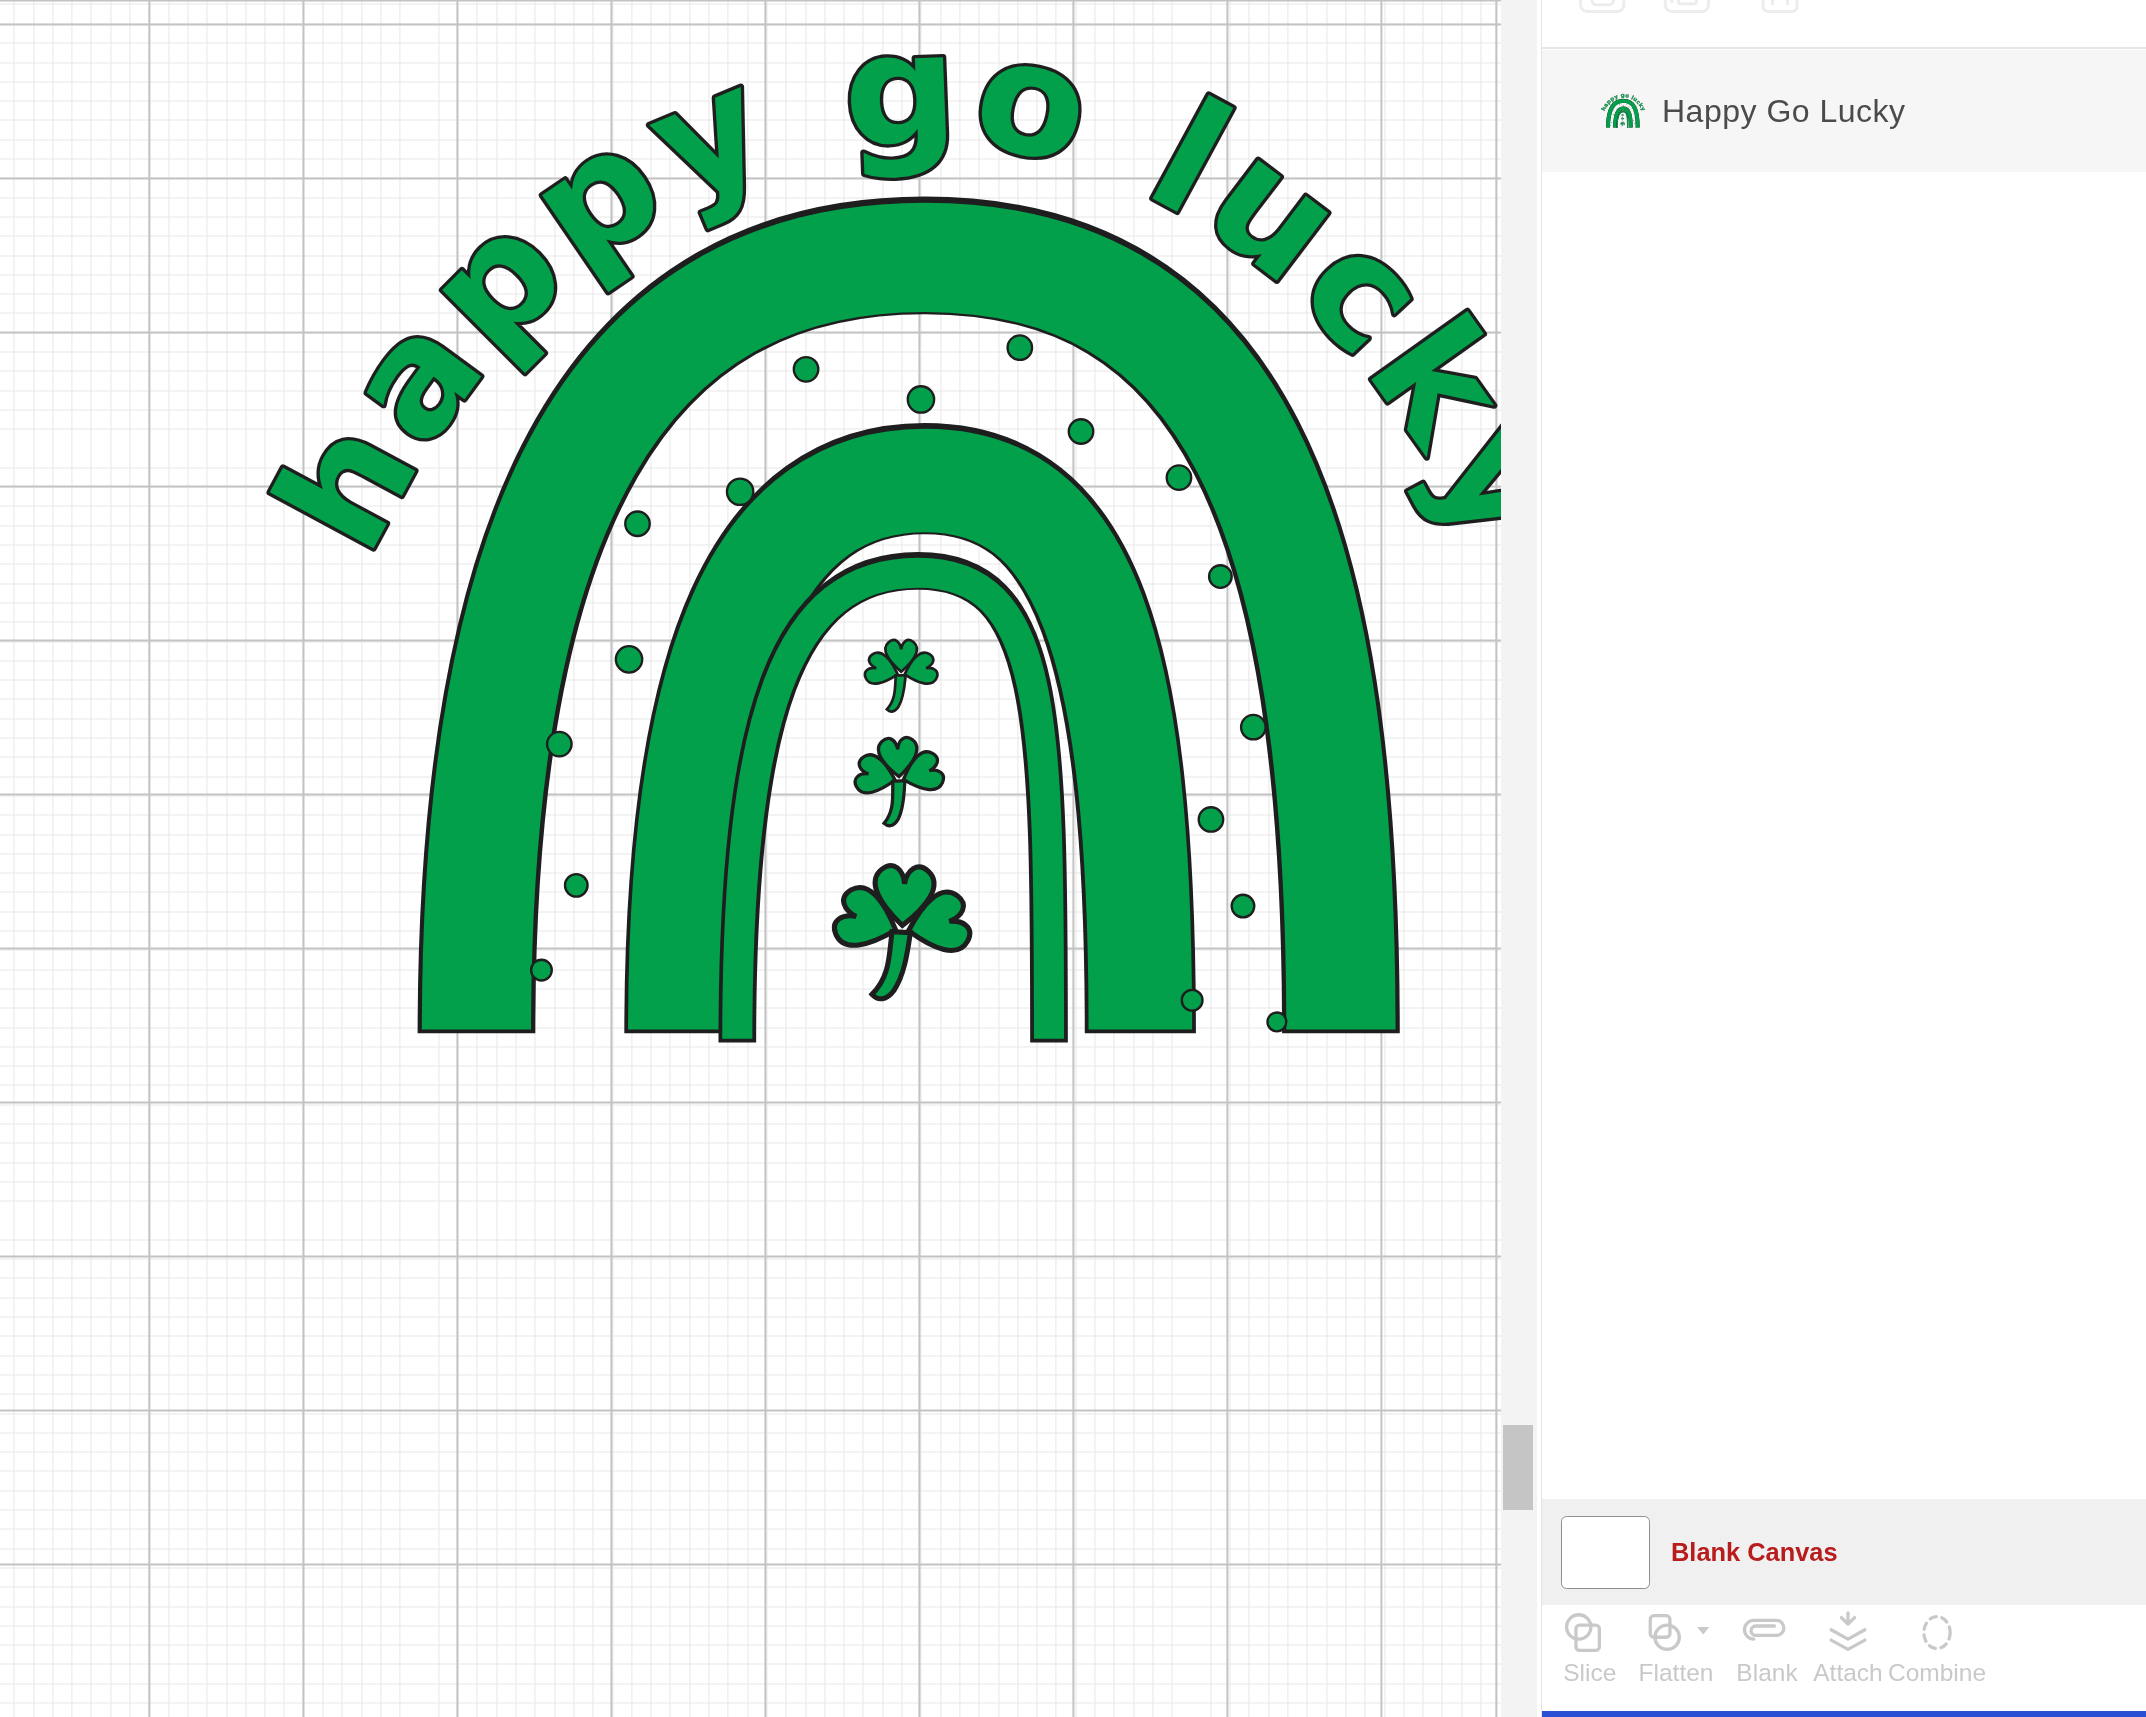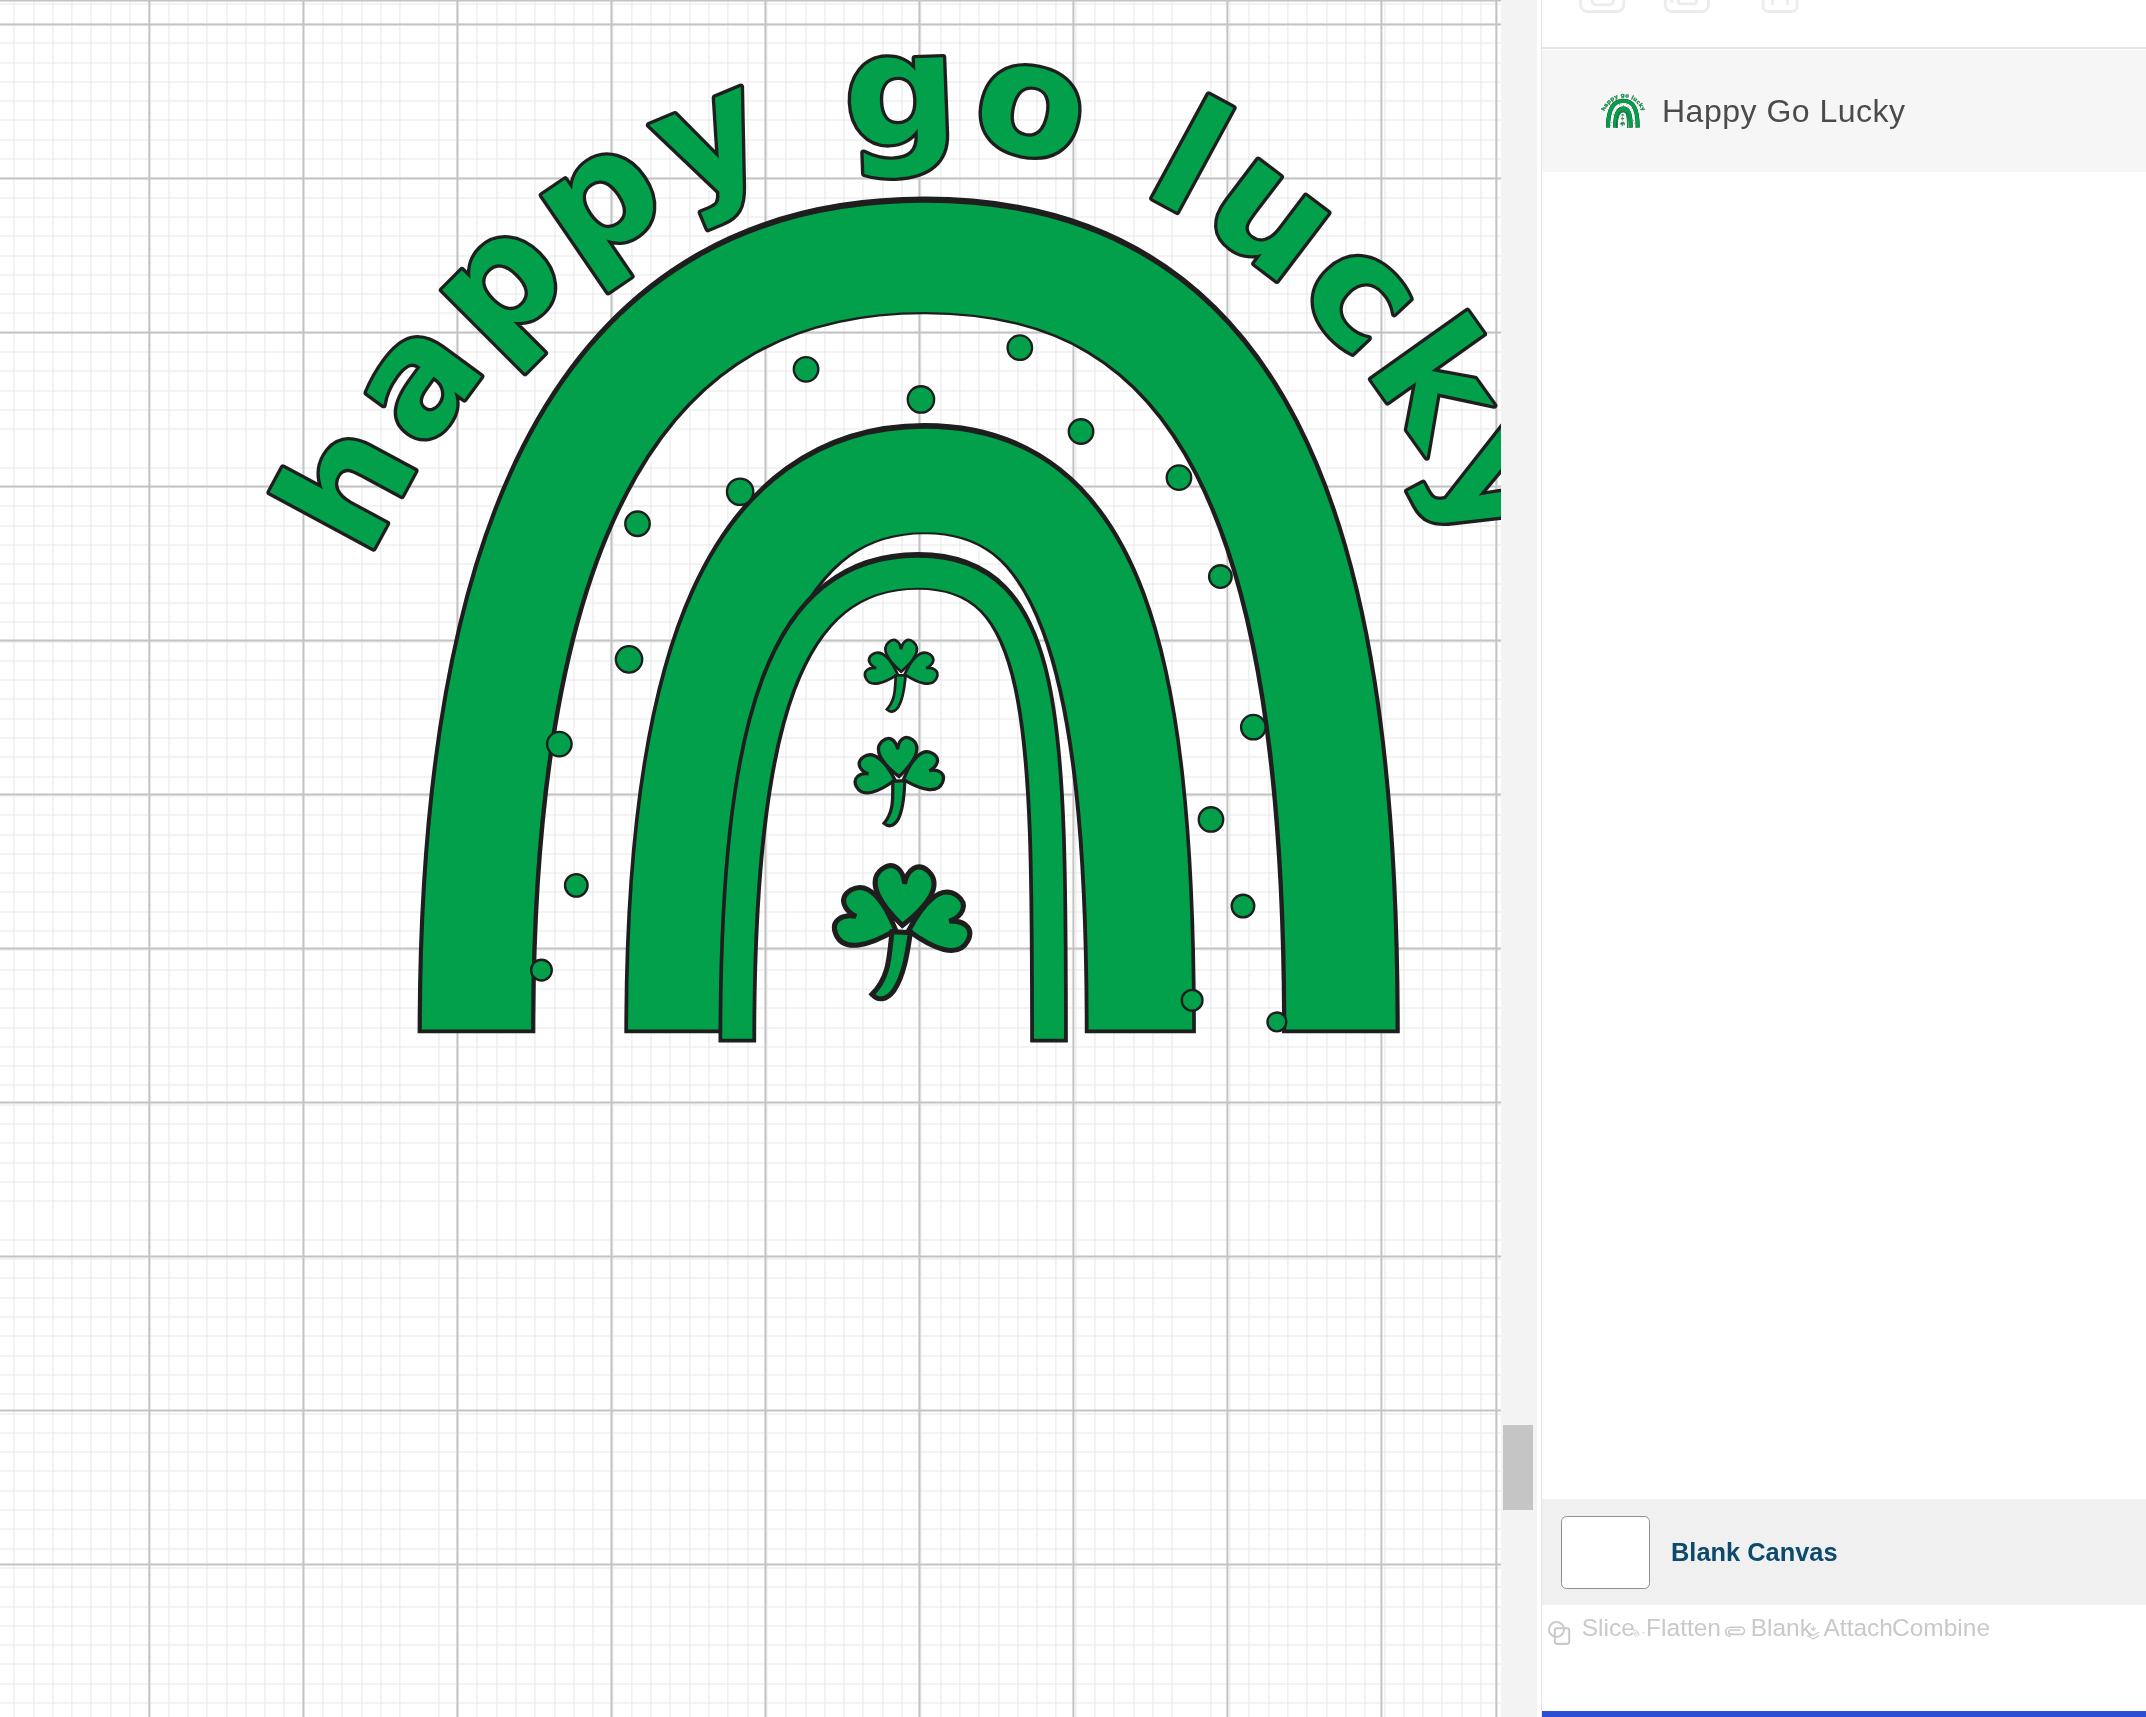--- a/index.html
+++ b/index.html
@@ -27,24 +27,24 @@
   .divider{position:absolute;left:0;top:47px;width:605px;height:1.9px;background:#e7e7e7;}
   .layer-row{position:absolute;left:0;top:50px;width:605px;height:122px;background:#f6f6f6;
              display:flex;align-items:center;}
   .layer-thumb{margin-left:59px;width:45px;height:40px;flex:0 0 auto;}
   .layer-label{margin-left:16px;font-size:32px;font-weight:500;color:#4b4b4b;letter-spacing:0.5px;}
 
   .blank-row{position:absolute;left:0;top:1499px;width:605px;height:106px;background:#f0f0f0;
              display:flex;align-items:center;}
   .swatch{margin-left:19px;width:89px;height:73px;background:#fff;border:1.9px solid #8f8f8f;
           border-radius:5.6px;box-sizing:border-box;flex:0 0 auto;}
-  .blank-label{margin-left:21px;font-size:25.4px;font-weight:600;color:#0c4a6e;}
+  .blank-label{margin-left:21px;font-size:25.4px;font-weight:600;color:#b91c1c;}
 
   .tools{position:absolute;left:0;top:1605px;width:605px;height:105px;background:#fff;}
-  .tool{position:absolute;top:5.6px;width:90px;display:flex;flex-direction:row;align-items:flex-start;}
+  .tool{position:absolute;top:5.6px;width:90px;display:flex;flex-direction:column;align-items:center;}
   .tool svg{display:block;}
   .tool-label{margin-top:3.8px;font-size:24.5px;color:#c9c9c9;}
   .t-slice{left:2.8px;} .t-combine{left:89px;} .t-attach{left:180px;} .t-flatten{left:261px;} .t-contour{left:350px;}
 
   .bluebar{position:absolute;left:0;top:1711px;width:605px;height:6.6px;background:#2a4fd5;}
 
   .ticon{stroke:#c9c9c9;stroke-width:3.5;fill:none;stroke-linecap:round;stroke-linejoin:round;}
   .hicon{stroke:#ececec;stroke-width:3;fill:none;stroke-linecap:round;}
 </style>
 </head>

